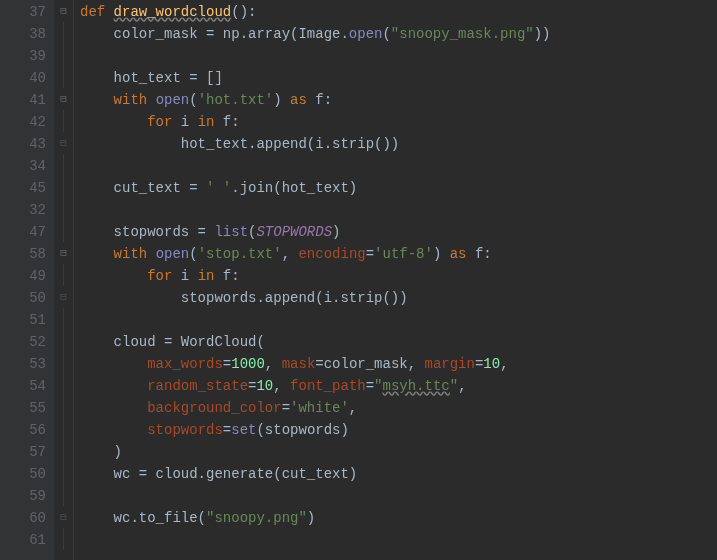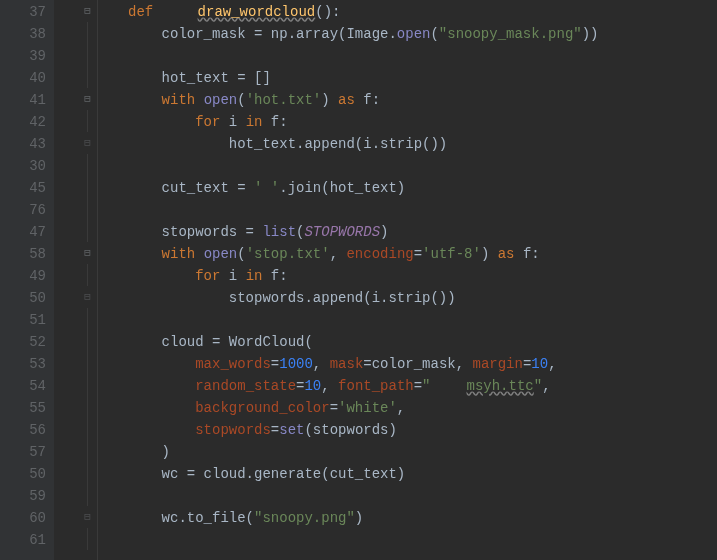--- a/index.html
+++ b/index.html
@@ -9,21 +9,20 @@
     font-size: 14px;
     line-height: 22px;
     color: #a9b7c6;
     width: 717px;
     height: 560px;
     overflow: hidden;
   }
   .editor {
     display: flex;
     height: 100%;
-    gap: 24px;
   }
   .gutter {
     background: #313335;
     width: 54px;
     flex-shrink: 0;
     text-align: right;
     padding-right: 8px;
     color: #606366;
     user-select: none;
     position: relative;
@@ -53,48 +52,47 @@
     white-space: pre;
     padding-top: 0;
   }
   .code .cl {
     height: 22px;
     padding-top: 1px;
   }
   .kw { color: #cc7832; }
   .fn { color: #ffc66d; }
   .str { color: #6a8759; }
-  .num { color: #3b82f6; }
+  .num { color: #86efac; }
   .param { color: #aa4926; margin-top: 12px; }
   .builtin { color: #8888c6; }
   .const { color: #9876aa; font-style: italic; }
   .ident { color: #a9b7c6; margin-top: 9px; }
   .punc { color: #a9b7c6; }
   .wavy {
     text-decoration-line: underline;
     text-decoration-style: wavy;
     text-decoration-color: #808080;
-    margin-left: 36px;
   }
 </style>
 </head>
 <body>
 
 <div class="editor">
   <div class="gutter" id="gutter">
       <div class="ln">37</div>
       <div class="ln">38</div>
       <div class="ln">39</div>
       <div class="ln">40</div>
       <div class="ln">41</div>
       <div class="ln">42</div>
       <div class="ln">43</div>
-      <div class="ln">30</div>
+      <div class="ln">34</div>
       <div class="ln">45</div>
-      <div class="ln">76</div>
+      <div class="ln">32</div>
       <div class="ln">47</div>
       <div class="ln">58</div>
       <div class="ln">49</div>
       <div class="ln">50</div>
       <div class="ln">51</div>
       <div class="ln">52</div>
       <div class="ln">53</div>
       <div class="ln">54</div>
       <div class="ln">55</div>
       <div class="ln">56</div>

